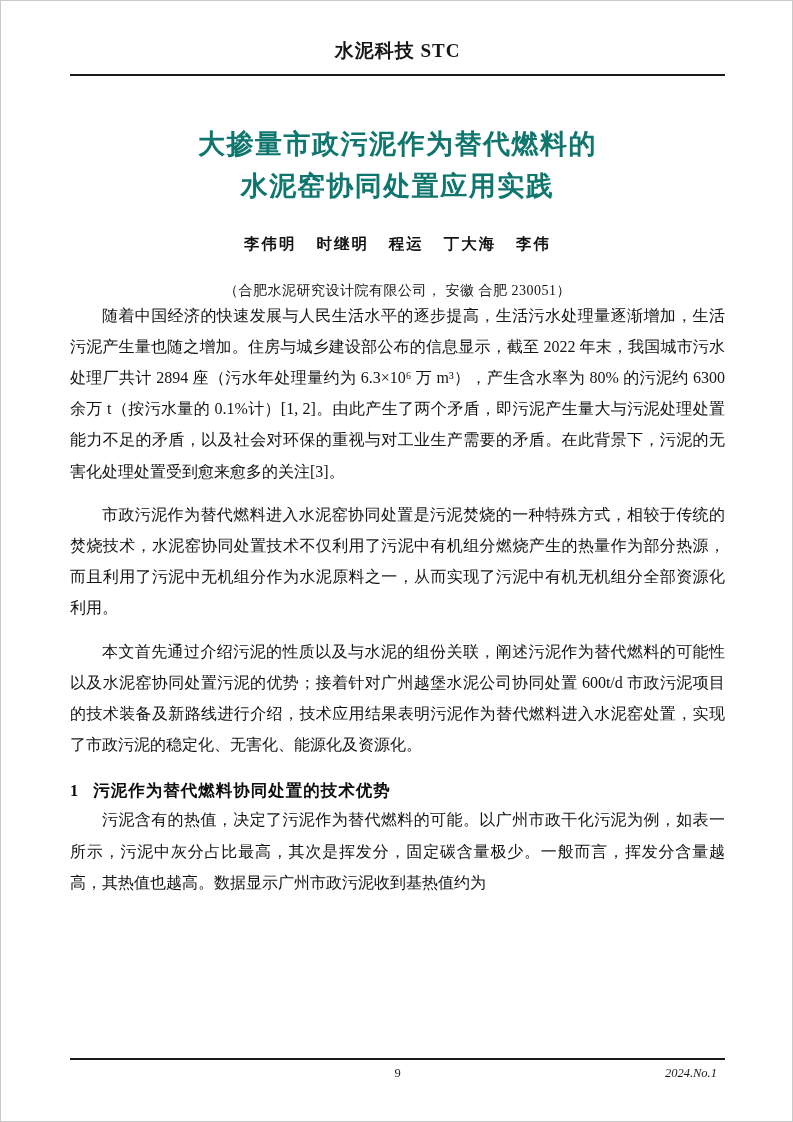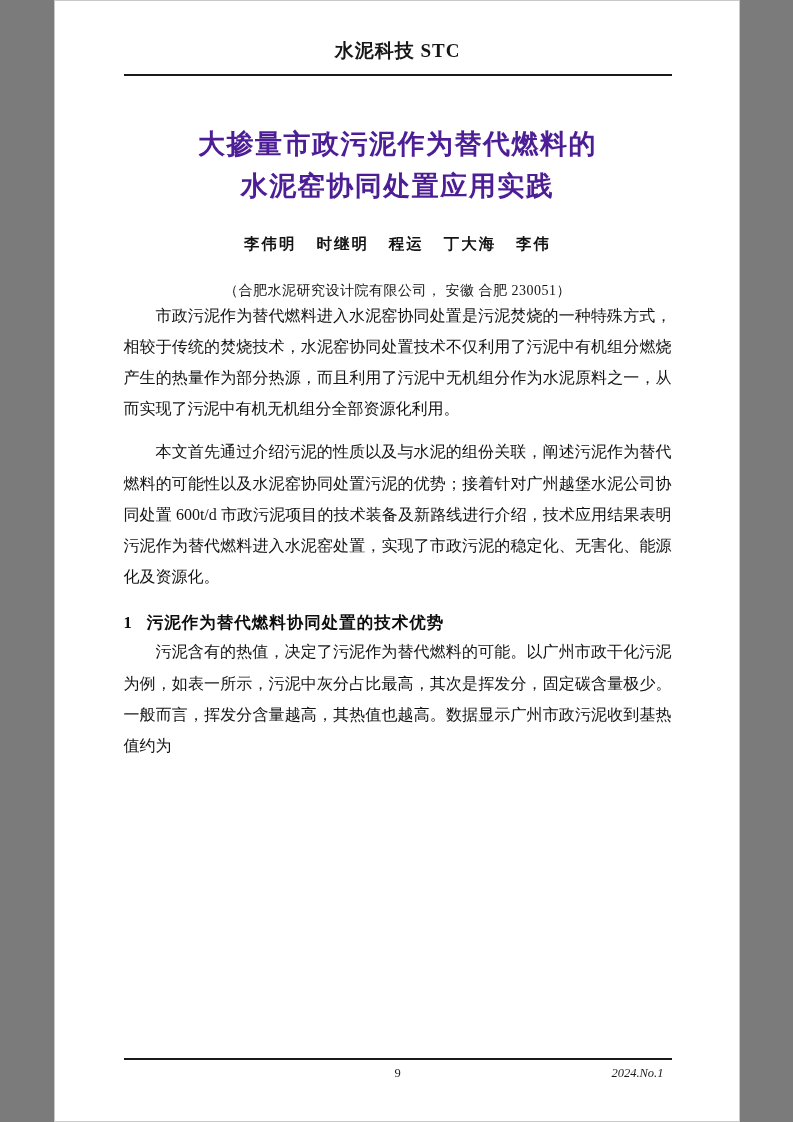--- a/index.html
+++ b/index.html
@@ -2,21 +2,21 @@
 <html><head>
 <meta charset="utf-8">
 <style>
   html, body {
     margin: 0;
     padding: 0;
     background: #7b7b7b;
   }
   .page {
     position: relative;
-    width: 686px;
+    width: 793px;
     height: 1122px;
     background: #ffffff;
     margin: 0 auto;
     overflow: hidden;
     font-family: "Liberation Serif", "DejaVu Serif", serif;
     color: #111;
     box-sizing: border-box;
   }
   
   .page-edge {
@@ -57,21 +57,21 @@
   
   .title-block {
     margin-top: 42px;
     text-align: center;
   }
   .doc-title {
     font-size: 27px;
     font-weight: bold;
     line-height: 1.55;
     letter-spacing: 1.5px;
-    color: #4c1d95;
+    color: #0f766e;
     margin-top: 48px;
   }
   .authors {
     margin-top: 26px;
     font-size: 15.5px;
     font-weight: bold;
     letter-spacing: 2px;
     color: #141414;
   }
   .authors span { margin: 0 7px; }
@@ -158,20 +158,21 @@
         <span>时继明</span>
         <span>程运</span>
         <span>丁大海</span>
         <span>李伟</span>
       </div>
 
       <div class="affiliation">（合肥水泥研究设计院有限公司， 安徽 合肥 230051）</div>
     </div>
 
 
+    <p class="para">随着中国经济的快速发展与人民生活水平的逐步提高，生活污水处理量逐渐增加，生活污泥产生量也随之增加。住房与城乡建设部公布的信息显示，截至 2022 年末，我国城市污水处理厂共计 2894 座（污水年处理量约为 6.3×10⁶ 万 m³），产生含水率为 80% 的污泥约 6300 余万 t（按污水量的 0.1%计）[1, 2]。由此产生了两个矛盾，即污泥产生量大与污泥处理处置能力不足的矛盾，以及社会对环保的重视与对工业生产需要的矛盾。在此背景下，污泥的无害化处理处置受到愈来愈多的关注[3]。</p>
     <p class="para">市政污泥作为替代燃料进入水泥窑协同处置是污泥焚烧的一种特殊方式，相较于传统的焚烧技术，水泥窑协同处置技术不仅利用了污泥中有机组分燃烧产生的热量作为部分热源，而且利用了污泥中无机组分作为水泥原料之一，从而实现了污泥中有机无机组分全部资源化利用。</p>
     <p class="para">本文首先通过介绍污泥的性质以及与水泥的组份关联，阐述污泥作为替代燃料的可能性以及水泥窑协同处置污泥的优势；接着针对广州越堡水泥公司协同处置 600t/d 市政污泥项目的技术装备及新路线进行介绍，技术应用结果表明污泥作为替代燃料进入水泥窑处置，实现了市政污泥的稳定化、无害化、能源化及资源化。</p>
 
     <div class="section-head">
       <span class="num">1</span><span>污泥作为替代燃料协同处置的技术优势</span>
     </div>
 
     <p class="para">污泥含有的热值，决定了污泥作为替代燃料的可能。以广州市政干化污泥为例，如表一所示，污泥中灰分占比最高，其次是挥发分，固定碳含量极少。一般而言，挥发分含量越高，其热值也越高。数据显示广州市政污泥收到基热值约为</p>
 
     <div class="rule-bottom"></div>

